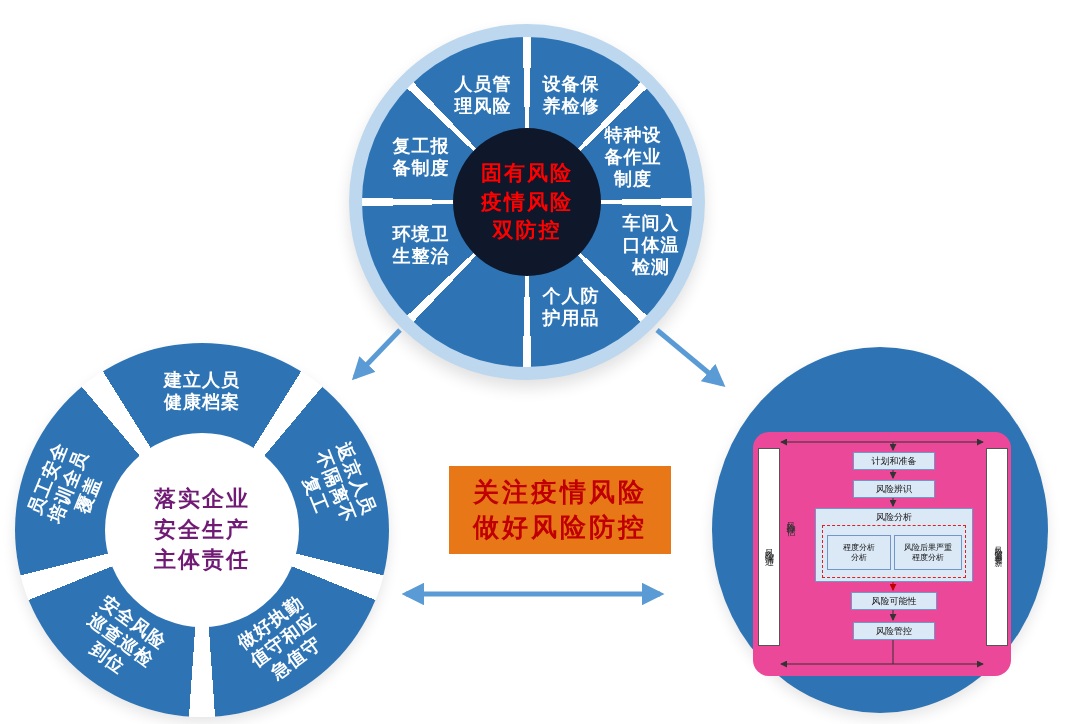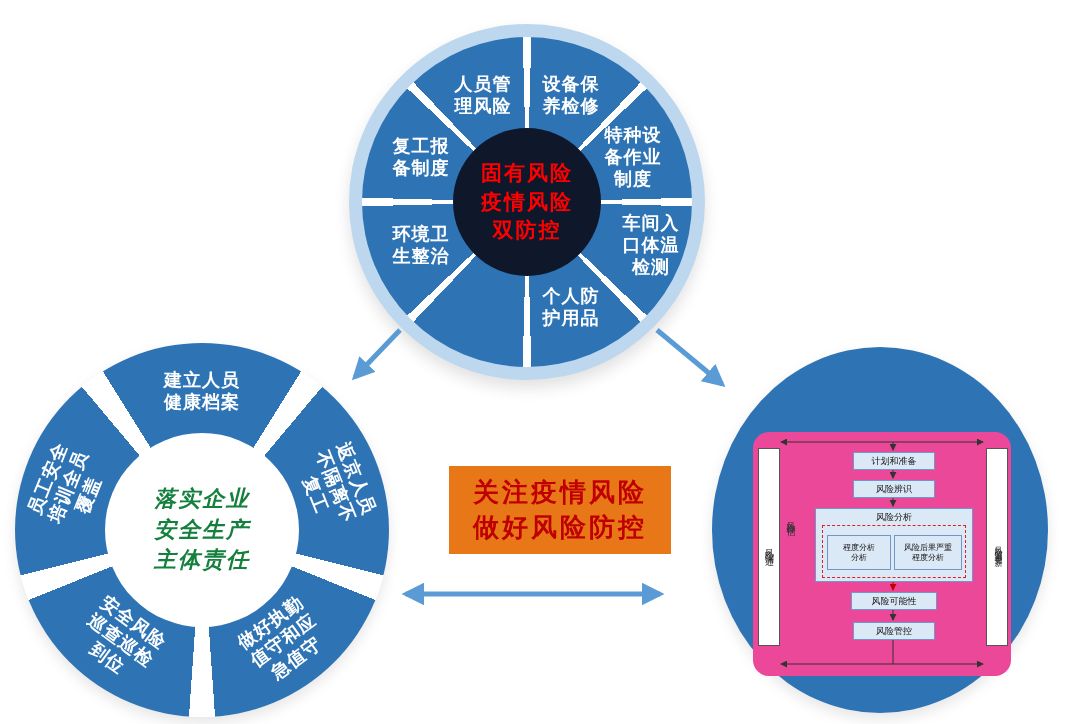--- a/index.html
+++ b/index.html
@@ -43,22 +43,22 @@
     box-shadow:0 6px 14px rgba(0,0,0,.10);
     background:conic-gradient(
       var(--wheel-blue,#2E74B5) 0deg 32deg,#fff 32deg 40deg,
       var(--wheel-blue,#2E74B5) 40deg 104deg,#fff 104deg 112deg,
       var(--wheel-blue,#2E74B5) 112deg 176deg,#fff 176deg 184deg,
       var(--wheel-blue,#2E74B5) 184deg 248deg,#fff 248deg 256deg,
       var(--wheel-blue,#2E74B5) 256deg 320deg,#fff 320deg 328deg,
       var(--wheel-blue,#2E74B5) 328deg 360deg);}
   .left-hub{position:absolute;left:105px;top:433px;width:194px;height:194px;border-radius:50%;
     background:#fff;display:flex;align-items:center;justify-content:center;}
-  .left-hub-text{color:#15803d;font-weight:bold;font-size:22px;line-height:1.4;text-align:center;
-    white-space:pre-line;letter-spacing:2px;font-style:italic;}
+  .left-hub-text{color:#701a75;font-weight:bold;font-size:22px;line-height:1.4;text-align:center;
+    white-space:pre-line;letter-spacing:2px;}
   
   .right-circle{position:absolute;left:712px;top:347px;width:336px;height:366px;border-radius:50%;
     background:var(--wheel-blue,#2E74B5);box-shadow:0 6px 14px rgba(0,0,0,.10);}
   .flow-panel{position:absolute;left:753px;top:400px;width:258px;height:244px;background:#ec4899;
     border-radius:16px;margin-top:32px;}
   .flow-lines{position:absolute;left:0;top:0;width:258px;height:244px;pointer-events:none;}
   .kline{stroke:#333;stroke-width:1;fill:none;}
   .rline{stroke:#C00000;stroke-width:1;fill:none;}
   .vbox{position:absolute;border:1px solid #555;background:#fff;display:flex;align-items:center;
     justify-content:center;writing-mode:vertical-rl;text-orientation:upright;font-size:9px;

